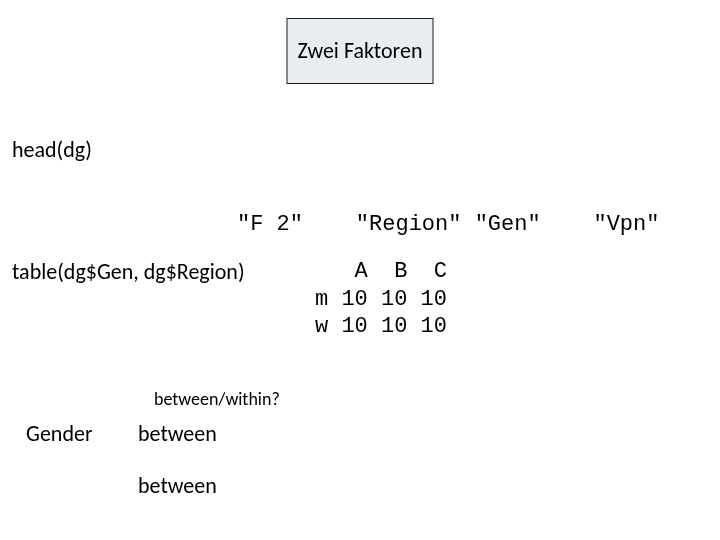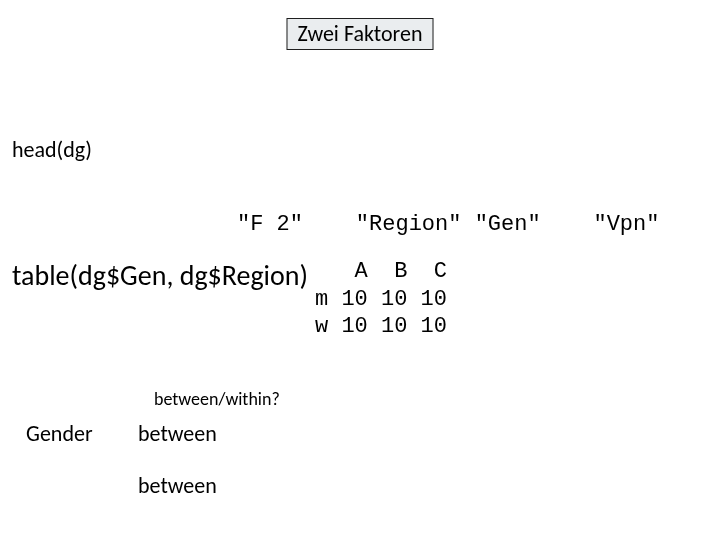--- a/index.html
+++ b/index.html
@@ -19,21 +19,21 @@
     height: 540px;
     box-sizing: border-box;
   }
   .title-box {
     position: absolute;
     top: 18px;
     left: 50%;
     transform: translateX(-50%);
     border: 1px solid #1f1f1f;
     background: #eaedef;
-    padding: 1px 10px;
+    padding: 18px 10px;
     font-size: 22px;
   }
   .desc {
     position: absolute;
     top: 50px;
     left: 26px;
     width: 660px;
     font-size: 22px;
   }
   .code1 {
@@ -47,21 +47,21 @@
     top: 211px;
     left: 237px;
     font-family: "Courier New", monospace;
     font-size: 22px;
     white-space: pre;
   }
   .tblcall {
     position: absolute;
     top: 258px;
     left: 12px;
-    font-size: 28px;
+    font-size: 22px;
     text-align: center;
   }
   .tblout {
     position: absolute;
     top: 258px;
     left: 315px;
     font-family: "Courier New", monospace;
     font-size: 22px;
     white-space: pre;
     line-height: 1.25;

